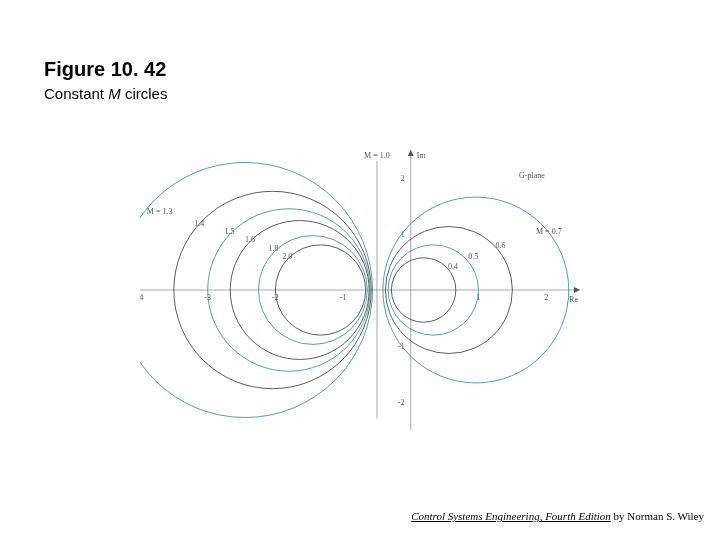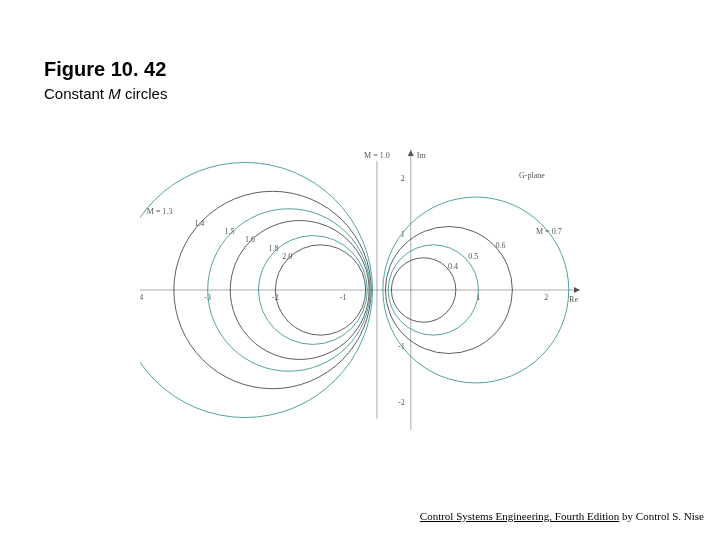--- a/index.html
+++ b/index.html
@@ -10,21 +10,21 @@
   .subtitle .ital{font-style:italic;}
   .chart-wrap{position:absolute;left:140px;top:150px;width:440px;height:280px;}
   svg{display:block;}
   .axis{stroke:#555;stroke-width:0.5;}
   .tick-lbl{font-size:8px;fill:#555;font-family:'Times New Roman',serif;}
   .ann{font-size:8px;fill:#555;font-family:'Times New Roman',serif;}
   .circ{fill:none;stroke-width:0.8;}
   .c-teal{stroke:#2b8a8a;}
   .c-black{stroke:#333;}
   .footer{position:absolute;right:16px;bottom:16px;text-align:right;font-family:'Times New Roman',serif;font-size:11px;line-height:1.25;}
-  .footer .ital{text-align:center;}
+  .footer .ital{font-style:italic;text-align:center;}
   .footer .u{text-decoration:underline;}
 </style>
 </head>
 <body>
 <div class="page">
 
 <div class="title-block">
   <p class="fig-num">Figure 10. 42</p>
   <p class="subtitle">
     <span>Constant </span><span class="ital">M</span><span> circles</span>
@@ -70,17 +70,17 @@
         <text x="142.15384615384616" y="109.20000000000002" class="ann">2.0</text>
         <text x="395.99999999999994" y="84" class="ann">M = 0.7</text>
         <text x="355.3846153846154" y="98" class="ann">0.6</text>
         <text x="328.30769230769226" y="109.20000000000002" class="ann">0.5</text>
         <text x="308" y="118.72" class="ann">0.4</text>
       </svg>
 </div>
 
 <div class="footer">
   <div>
-    <span class="ital u">Control Systems Engineering, Fourth Edition</span><span> by Control S. Nise</span>
+    <span class="ital u">Control Systems Engineering, Fourth Edition</span><span> by Norman S. Wiley</span>
   </div>
 </div>
 
 </div>
 
 </body></html>

